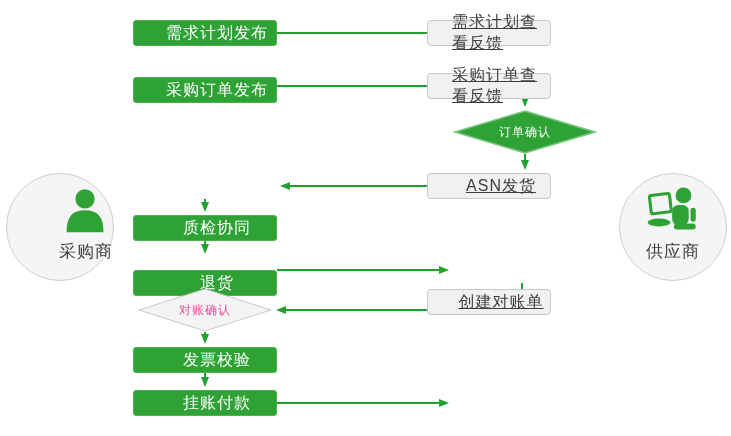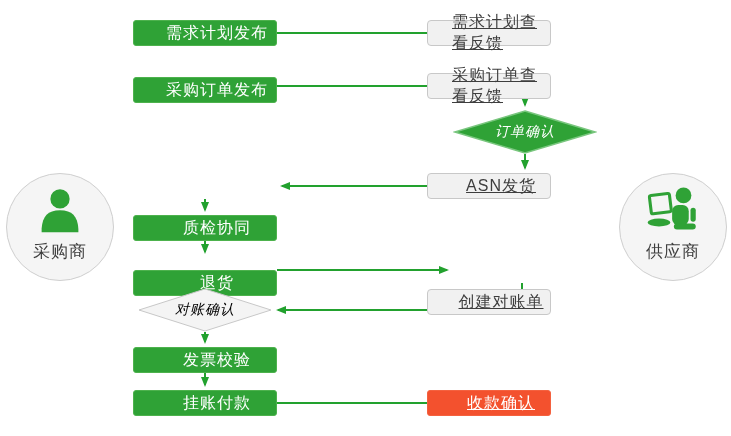--- a/index.html
+++ b/index.html
@@ -10,30 +10,30 @@
         font-size:16px;box-sizing:border-box;letter-spacing:1px;padding-left:24px;}
   .lcol{left:133px;width:144px;height:26px;}
   .rcol{left:427px;width:124px;height:26px;text-decoration:underline;}
   .green{background:#2FA236;color:#fff;border-radius:3px;border:1px solid #4DB24D;}
   .gray{background:#F1F1F1;color:#3E3E3E;border:1px solid #C8C8C8;border-radius:4px;}
   .orange{background:#F3512E;color:#fff;border-radius:3px;border:1px solid #F4613F;}
 
   .diamond{position:absolute;}
   .diamond svg{position:absolute;left:0;top:0;width:100%;height:100%;}
   .dlabel{position:absolute;left:0;top:0;right:0;bottom:0;display:flex;align-items:center;
-          justify-content:center;font-size:14px;letter-spacing:1px;font-style:italic;}
+          justify-content:center;font-size:12px;letter-spacing:1px;}
   #d-order-confirm{left:453px;top:110px;width:144px;height:44px;}
   #d-order-confirm .dlabel{color:#fff;}
   #d-statement-confirm{left:137px;top:288px;width:136px;height:44px;}
-  #d-statement-confirm .dlabel{color:#000000;}
+  #d-statement-confirm .dlabel{color:#ec4899;}
 
   .actor{position:absolute;width:108px;height:108px;border-radius:50%;background:#F5F5F5;
          border:1px solid #CFCFCF;box-sizing:border-box;display:flex;flex-direction:column;
          align-items:center;}
-  #actor-buyer{left:6px;top:173px;}
+  #actor-buyer{left:6px;top:173px;align-items:flex-end;}
   #actor-supplier{left:619px;top:173px;}
   .actor-icon{width:56px;height:56px;margin-top:10px;}
   .actor-label{font-size:17px;color:#3E3E3E;margin-top:0px;letter-spacing:1px;}
 
   
   #n-demand-plan-publish{top:20px;}
   #n-demand-plan-feedback{top:20px;}
   #n-po-publish{top:77px;}
   #n-po-feedback{top:73px;}
   #n-receive{top:173px;}
@@ -120,23 +120,20 @@
   </div>
   <div class="node gray rcol" id="n-po-feedback">
     <span>采购订单查看反馈</span>
   </div>
   <div class="node gray rcol" id="n-asn-ship">
     <span>ASN发货</span>
   </div>
   <div class="node gray rcol" id="n-create-statement">
     <span>创建对账单</span>
   </div>
-  <div class="node orange rcol" id="n-receipt-confirm">
-    <span>收款确认</span>
-  </div>
 
   <div class="diamond" id="d-order-confirm">
     <svg viewBox="0 0 144 44" preserveAspectRatio="none">
       <polygon points="72,1 142,22 72,43 2,22" fill="#2FA236" stroke="#79C67E" stroke-width="1.5"></polygon>
     </svg>
     <span class="dlabel">订单确认</span>
   </div>
   <div class="diamond" id="d-statement-confirm">
     <svg viewBox="0 0 136 44" preserveAspectRatio="none">
       <polygon points="68,1 134,22 68,43 2,22" fill="#F4F4F4" stroke="#C8C8C8" stroke-width="1"></polygon>

